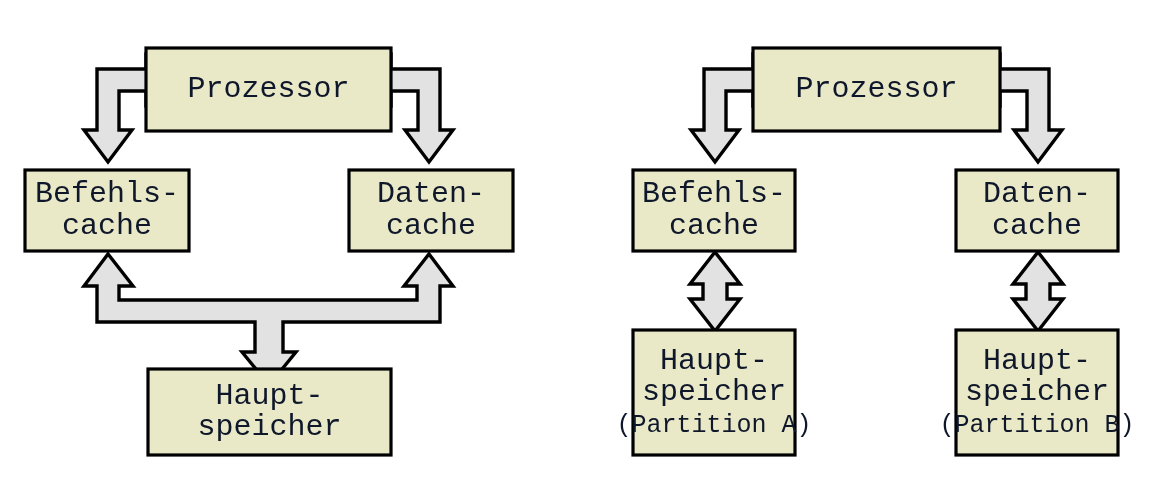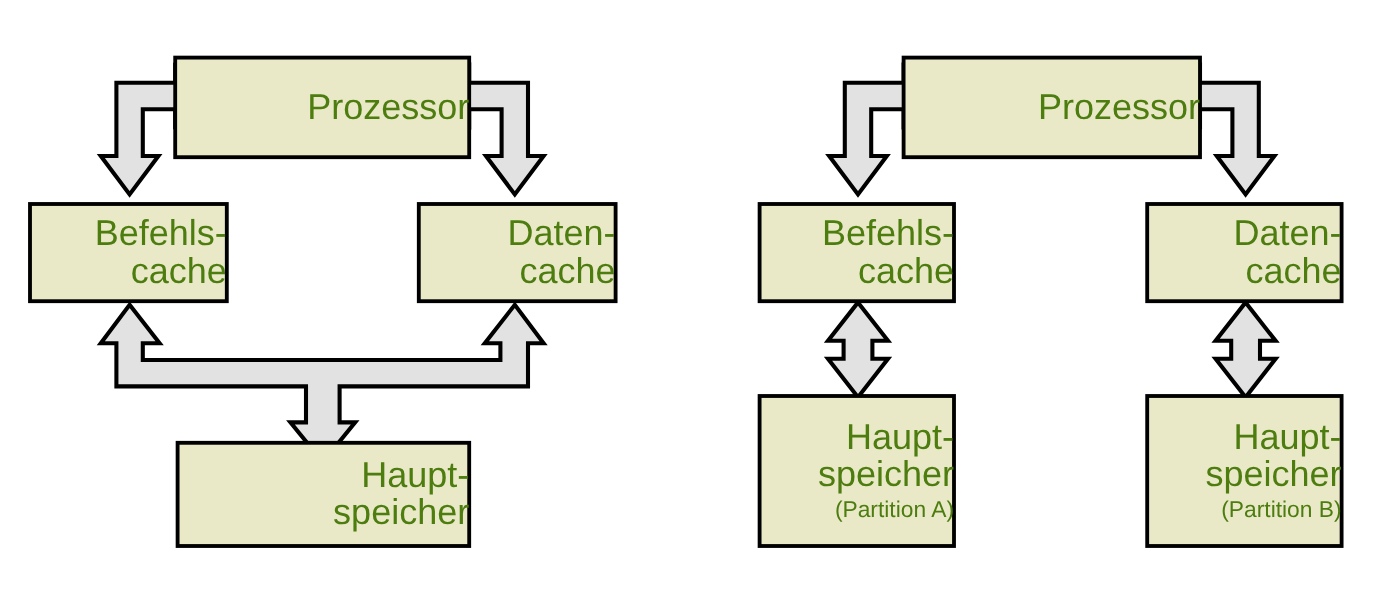--- a/index.html
+++ b/index.html
@@ -32,34 +32,34 @@
   .arrow-shape {
     fill: #e2e2e2;
     stroke: #000000;
     stroke-width: 3.4;
     stroke-linejoin: miter;
   }
   .box-label {
     position: absolute;
     display: flex;
     flex-direction: column;
-    align-items: flex-end;
+    align-items: center;
     justify-content: center;
     text-align: center;
-    color: #4d7c0f;
-    font-family: Liberation Sans, sans-serif;
+    color: #0f172a;
+    font-family: Liberation Mono, monospace;
     line-height: 1.04;
     pointer-events: none;
     white-space: nowrap;
   }
   .lbl-main {
     font-size: 30px;
   }
   .lbl-sub {
-    font-size: 19px;
+    font-size: 25px;
     margin-top: 5px;
   }
 </style>
 </head>
 <body>
 
 <div id="canvas">
 
   <svg width="1161" height="498" viewBox="0 0 1161 498">
 

